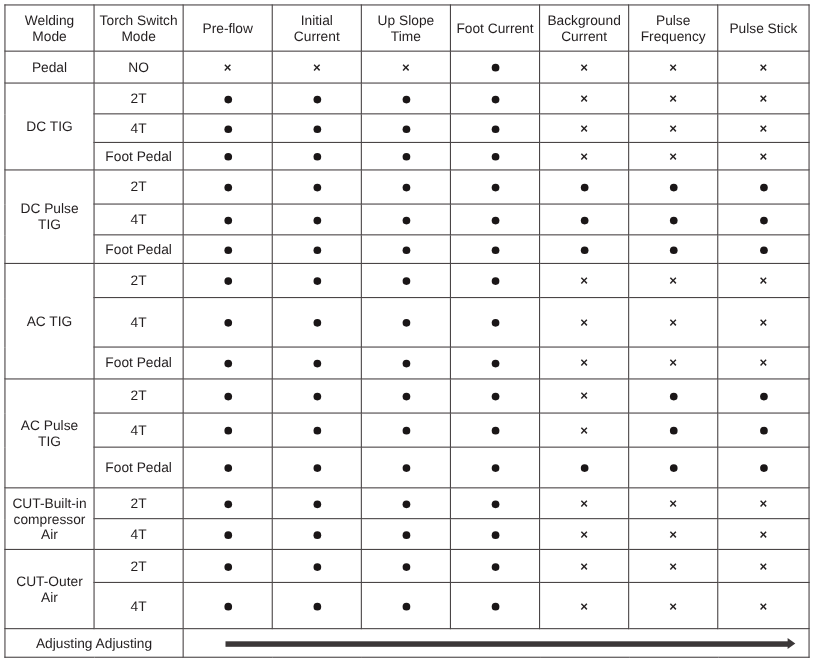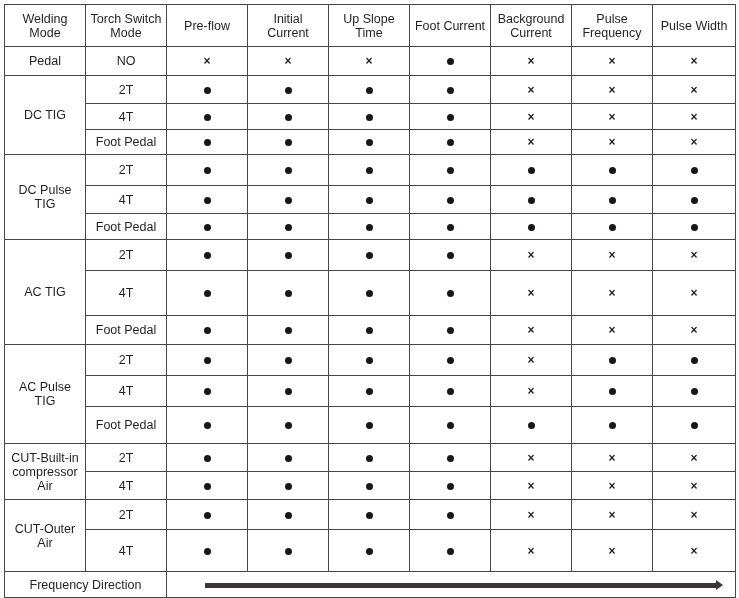--- a/index.html
+++ b/index.html
@@ -36,21 +36,21 @@
   <thead>
     <tr id="header-row" style="height:42px">
         <th>Welding<br>Mode</th>
         <th>Torch Switch<br>Mode</th>
         <th>Pre-flow</th>
         <th>Initial<br>Current</th>
         <th>Up Slope<br>Time</th>
         <th>Foot Current</th>
         <th>Background<br>Current</th>
         <th>Pulse<br>Frequency</th>
-        <th>Pulse Width</th>
+        <th>Pulse Stick</th>
       </tr>
   </thead>
   <tbody id="tbody">
       <tr style="height: 29px;">
         <td rowspan="1">Pedal</td>
         <td>NO</td>
         <td><span class="cross">×</span></td>
         <td><span class="cross">×</span></td>
         <td><span class="cross">×</span></td>
         <td><span class="dot"></span></td>
@@ -220,19 +220,19 @@
         <td><span class="dot"></span></td>
         <td><span class="dot"></span></td>
         <td><span class="dot"></span></td>
         <td><span class="cross">×</span></td>
         <td><span class="cross">×</span></td>
         <td><span class="cross">×</span></td>
       </tr>
     </tbody>
   <tfoot>
     <tr style="height:26px">
-      <td colspan="2">Frequency Direction</td>
+      <td colspan="2">Adjusting Adjusting</td>
       <td colspan="7" class="arrow-cell">
         <div class="arrow"></div>
       </td>
     </tr>
   </tfoot>
 </table>
 
 </body></html>

